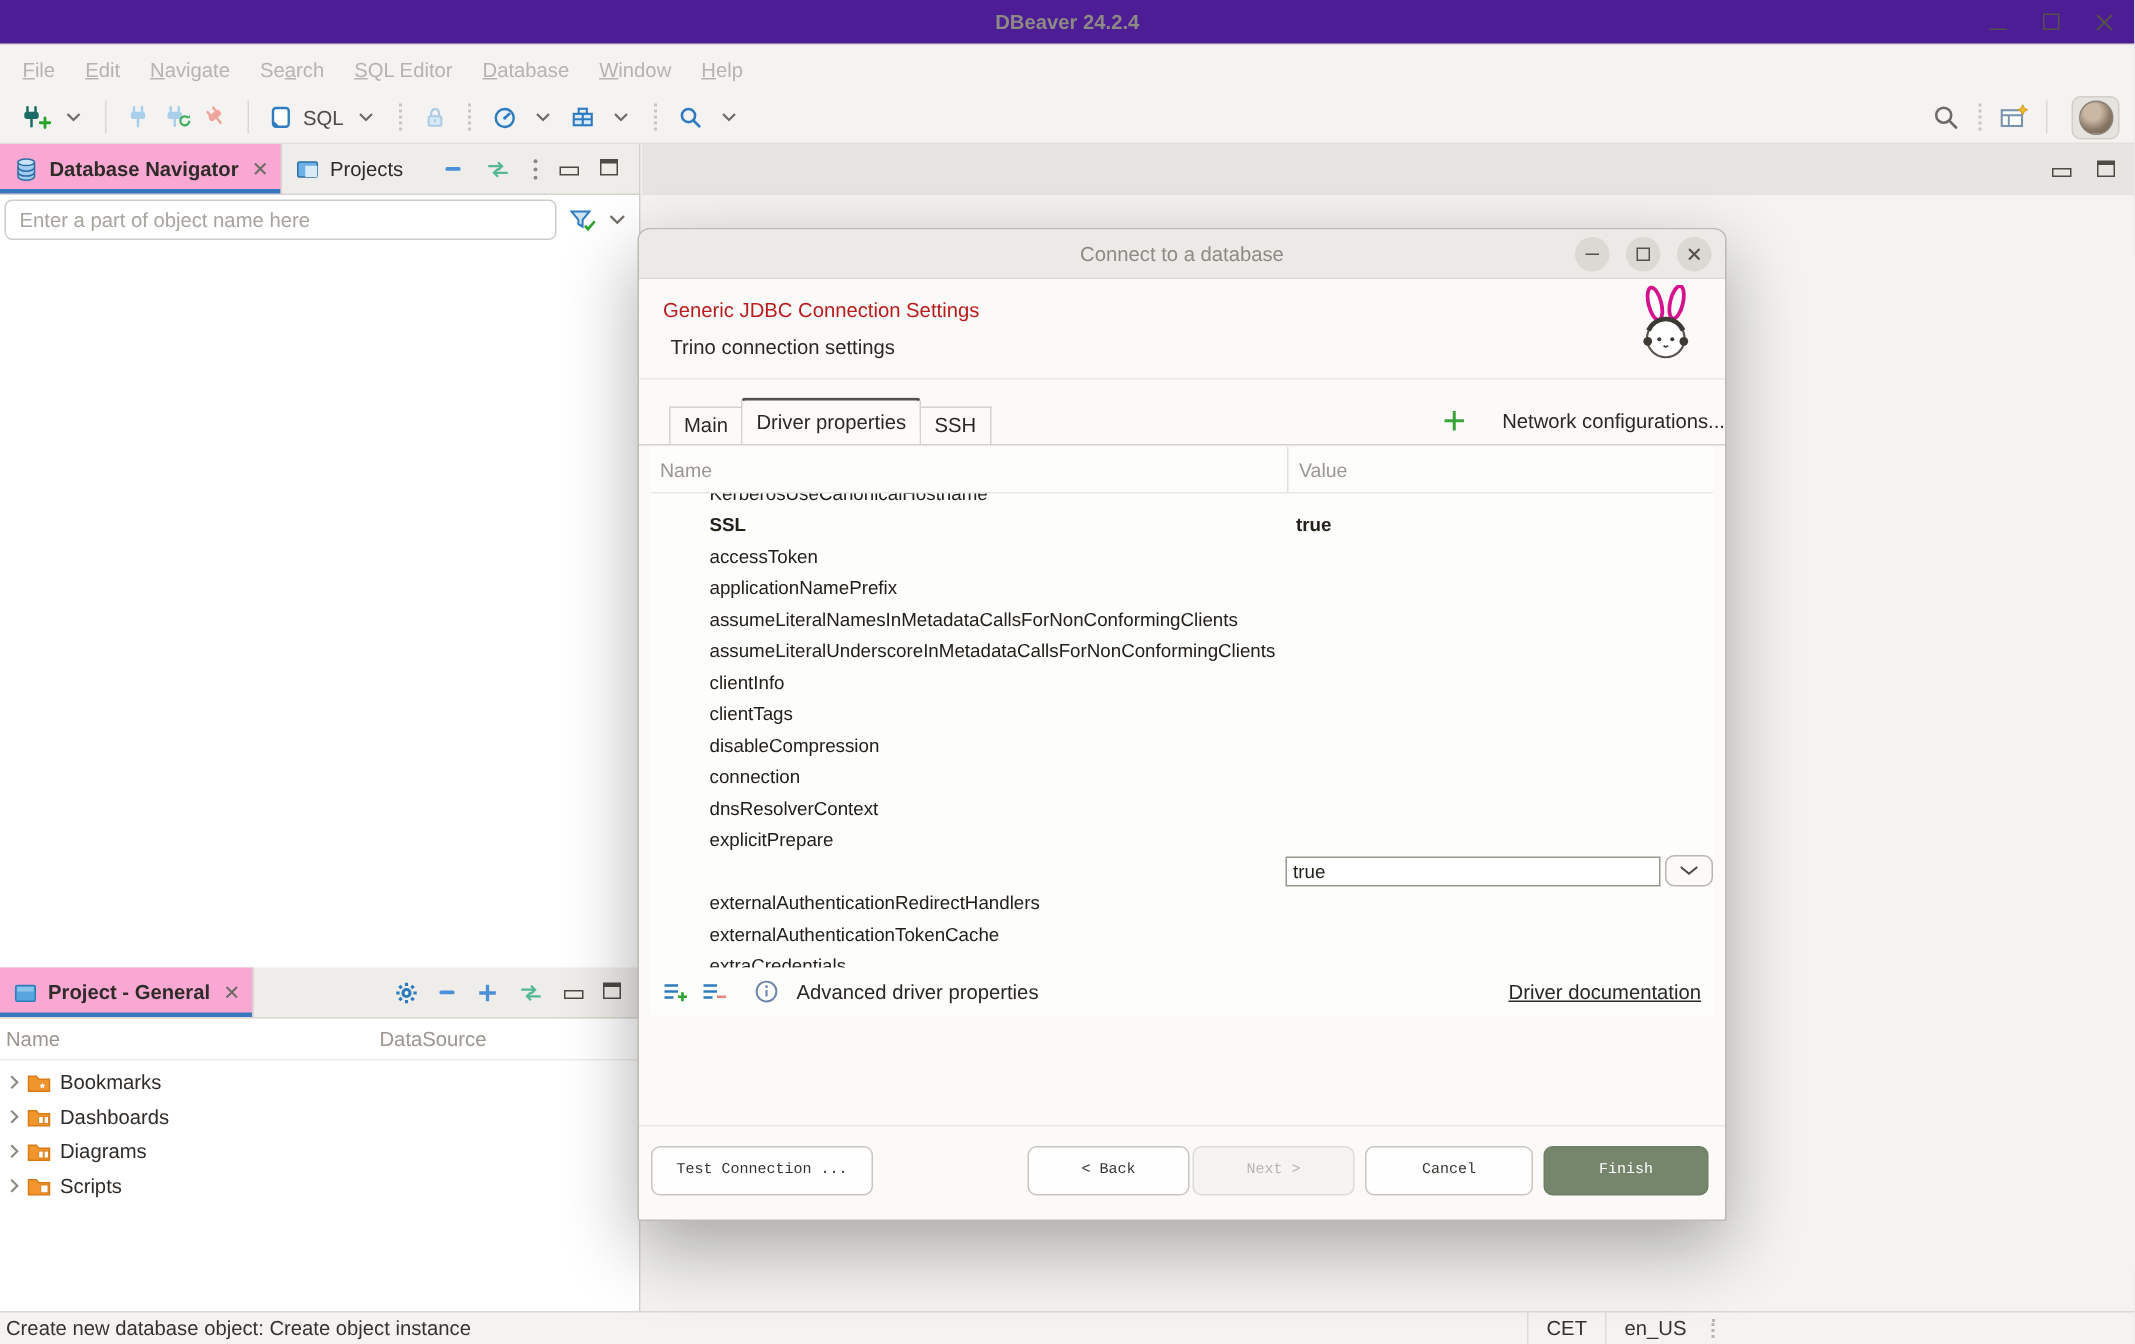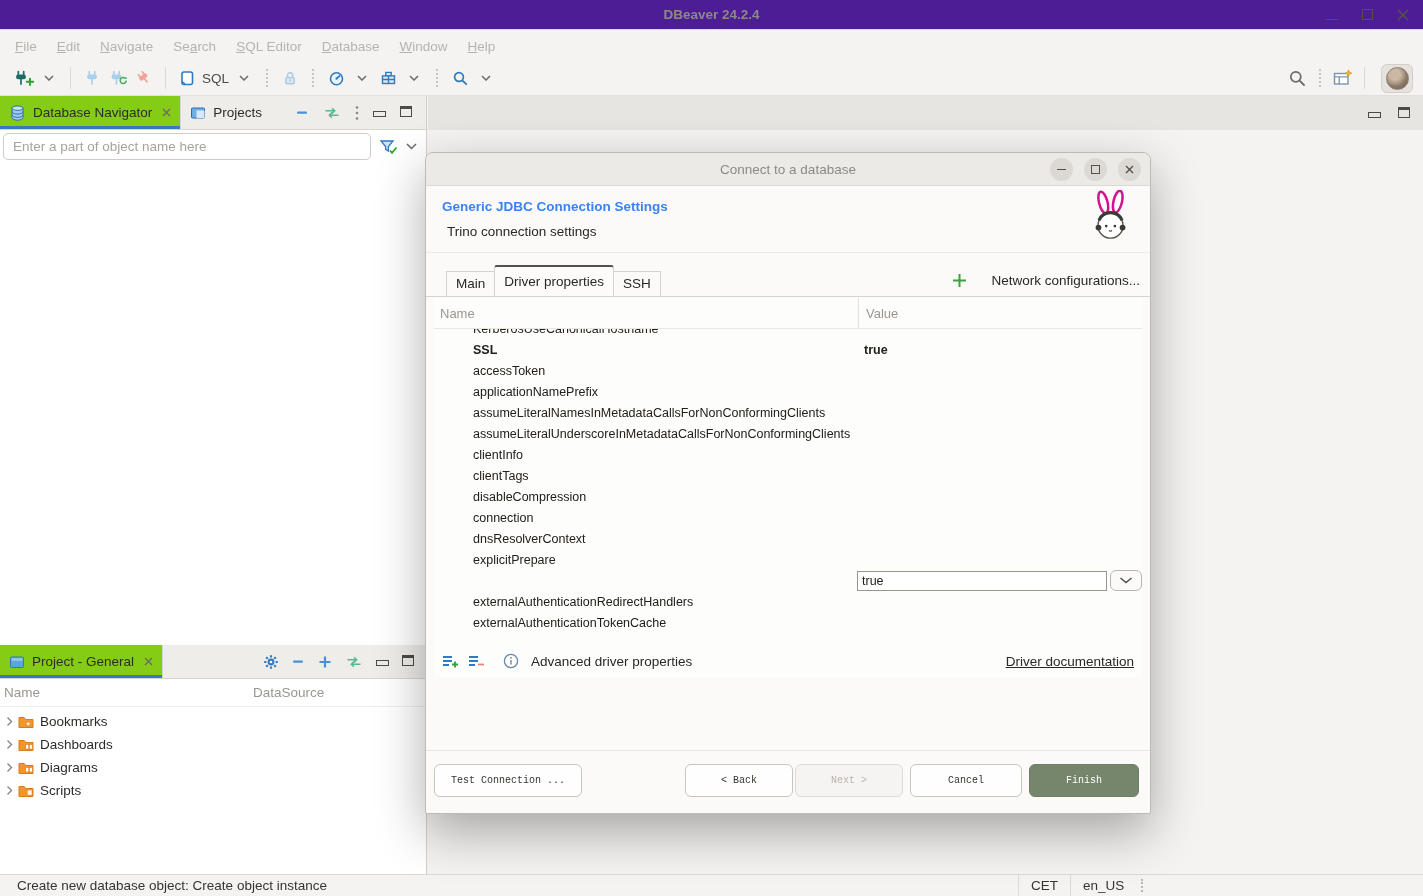--- a/index.html
+++ b/index.html
@@ -28,63 +28,63 @@
   .tsep { width:1px; height:22px; background:#dcd8d4; margin:0 8px; }
   .tdots { width:2px; height:18px; border-left:2px dotted #c9c5c0; margin:0 9px; }
   .tspring { flex:1; }
   .avatar-btn { width:32px; height:29px; border-radius:6px; background:#e6e2de; border:1px solid #d2cec9; display:flex; align-items:center; justify-content:center; margin-left:8px; }
   .avatar { width:23px; height:23px; border-radius:50%; background:radial-gradient(circle at 38% 32%, #cbb8a4 0 28%, #8a7766 62%, #6e5d4f); border:1px solid #8a8178; }
 
   
   .nav-panel { position:absolute; top:96px; left:0; width:427px; height:549px; background:#fff; border-right:1px solid #d3d0cc; }
   .panel-tabbar { height:34px; background:#efedea; border-bottom:1px solid #d8d5d1; display:flex; align-items:stretch; }
   .ptab { display:flex; align-items:center; gap:7px; padding:0 9px; color:#2f2b28; }
-  .ptab.active { background:#84cc16; border-right:1px solid #d8d5d1; box-shadow:inset 0 -3px 0 #3779be; }
+  .ptab.active { background:#f9a8d4; border-right:1px solid #d8d5d1; box-shadow:inset 0 -3px 0 #3779be;font-weight:bold; }
   .ptab .tclose { margin-left:3px; display:flex; }
   .ptab-icons { margin-left:auto; display:flex; align-items:center; gap:14px; padding-right:14px; }
   .filter-row { height:33px; display:flex; align-items:center; background:#fff; padding:0 9px 0 3px; gap:8px; }
   .filter-input { flex:1; height:27px; border:1px solid #cfccc7; border-radius:5px; padding:0 9px; font:13.5px "Liberation Sans",sans-serif; color:#37332f; background:#fff; outline:none; }
   .filter-input::placeholder { color:#a7a39e; }
 
   .project-panel { position:absolute; top:645px; left:0; width:427px; height:229px; background:#fff; border-right:1px solid #d3d0cc; }
   .cols-row { height:28px; display:flex; align-items:center; color:#9b968f; border-bottom:1px solid #f0ede9; }
   .col-name { padding-left:4px; width:253px; }
   .tree { padding-top:3px; }
   .tree-item { height:23px; display:flex; align-items:center; gap:5px; padding-left:6px; color:#2f2b28; }
   .tree-item .lbl { margin-left:1px; }
 
   
   .right-area { position:absolute; top:96px; left:428px; right:0; bottom:22px; background:#f4f3f1; }
   .right-strip { height:34px; background:#e7e5e2; display:flex; align-items:center; justify-content:flex-end; gap:17px; padding-right:13px; }
 
   
   .statusbar { position:absolute; left:0; right:0; bottom:0; height:22px; background:#f5f3f1; border-top:1px solid #dcd9d5; display:flex; align-items:center; }
-  .sb-msg { padding-left:17px; color:#37332f; }
+  .sb-msg { padding-left:4px; color:#37332f; }
   .sb-right { position:absolute; left:1018px; top:0; height:100%; display:flex; align-items:center; }
   .sb-cell { padding:0 12px; border-left:1px solid #ddd9d5; height:100%; display:flex; align-items:center; color:#37332f; }
   .sb-cell:last-of-type { border-right:1px solid #ddd9d5; }
   .sb-grip { width:4px; height:13px; border-left:2px dotted #b9b5b0; margin-left:5px; }
 
   
   .dialog { position:absolute; left:425px; top:152px; width:726px; height:662px; background:#fbfaf8; border:1px solid #bdb9b4; border-radius:8px 8px 2px 2px; box-shadow:0 18px 50px rgba(0,0,0,.32); z-index:10; }
   .dlg-titlebar { position:relative; height:33px; background:#eceae7; border-bottom:1px solid #dcd8d4; border-radius:8px 8px 0 0; display:flex; align-items:center; justify-content:center; }
   .dlg-title { color:#8d8a85; font-size:13.5px; }
   .dlg-controls { position:absolute; right:9px; top:5px; display:flex; gap:11px; }
   .dwc { width:23px; height:23px; border-radius:50%; background:#dcd8d3; display:flex; align-items:center; justify-content:center; }
   .dwc .g-dash { width:9px; border-top-width:1.4px; }
   .dwc .g-sq { width:9px; height:9px; border-width:1.3px; }
   .dlg-header { position:relative; height:67px; padding:13px 16px 0; border-bottom:1px solid #eceae6; }
-  .dlg-heading { font-weight:bold; color:#3b82f6; font-size:13.5px; }
+  .dlg-heading { font-weight:normal; color:#b91c1c; font-size:13.5px; }
   .dlg-subheading { margin-top:10px; margin-left:5px; color:#2b2824; }
   .trino { position:absolute; right:16px; top:4px; }
   .tabrow { position:relative; margin-top:12px; height:32px; padding-left:20px; border-bottom:1px solid #d6d2ce; display:flex; align-items:flex-end; }
   .dtabs { display:flex; align-items:flex-end; height:100%; }
   .dtab { height:25px; line-height:24px; padding:0 9px; border:1px solid #d6d2ce; border-bottom:none; margin-right:-1px; color:#2b2824; background:transparent; }
   .dtab.active { height:31px; line-height:29px; background:#fcfbfa; border-top:2px solid #55504b; border-radius:3px 3px 0 0; position:relative; z-index:2; }
-  .netcfg { margin-left:auto; margin-right:10px; align-self:center; display:flex; align-items:center; gap:24px;text-align:right; }
+  .netcfg { margin-left:auto; align-self:center; display:flex; align-items:center; gap:24px;text-align:right; }
   .netcfg .lbl { color:#2b2824; }
 
   .props { position:absolute; left:8px; right:8px; top:145px; background:#fdfdfc; }
   .phead { display:flex; height:31px; align-items:center; color:#9b968f; font-size:13px; border-bottom:1px solid #eae7e3; }
   .h-name { width:424px; padding-left:6px; }
   .h-value { flex:1; padding-left:7px; border-left:1px solid #e3e0dc; height:100%; display:flex; align-items:center; }
   .pviewport { height:316px; overflow:hidden; }
   .prows { margin-top:-11px; }
   .prow { height:21px; display:flex; align-items:stretch; font-size:12.5px; color:#232019; }
   .pc-name { width:424px; padding-left:39px; display:flex; align-items:center; white-space:nowrap; overflow:hidden; }
@@ -558,20 +558,21 @@
             </div>
             <div class="prow">
               <div class="pc-name">externalAuthenticationRedirectHandlers</div>
               <div class="pc-val"></div>
             </div>
             <div class="prow">
               <div class="pc-name">externalAuthenticationTokenCache</div>
               <div class="pc-val"></div>
             </div>
             <div class="prow">
+              <div class="pc-name">extraCredentials</div>
               <div class="pc-val"></div>
             </div>
           </div>
       </div>
       <div class="pfoot">
         <span>
           <svg width="17" height="15" viewBox="0 0 17 15">
             <path d="M1,3h9 M1,7h9 M1,11h6" stroke="#2e7bbf" stroke-width="1.8"></path>
             <path d="M13,7.5v6 M10,10.5h6" stroke="#2ea52e" stroke-width="1.8"></path>
           </svg>

